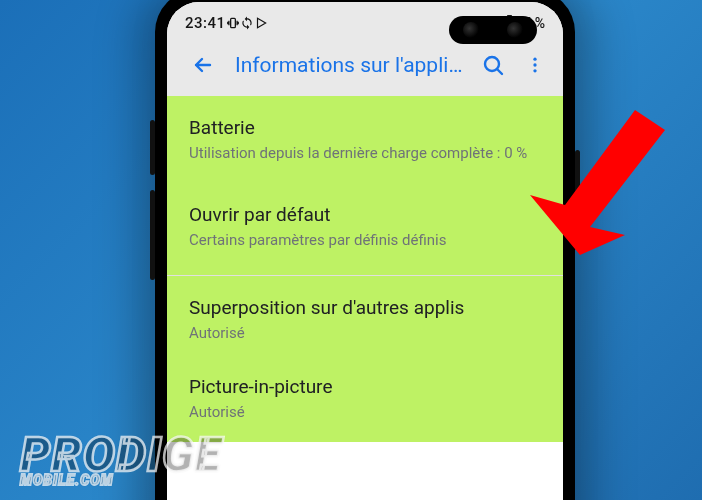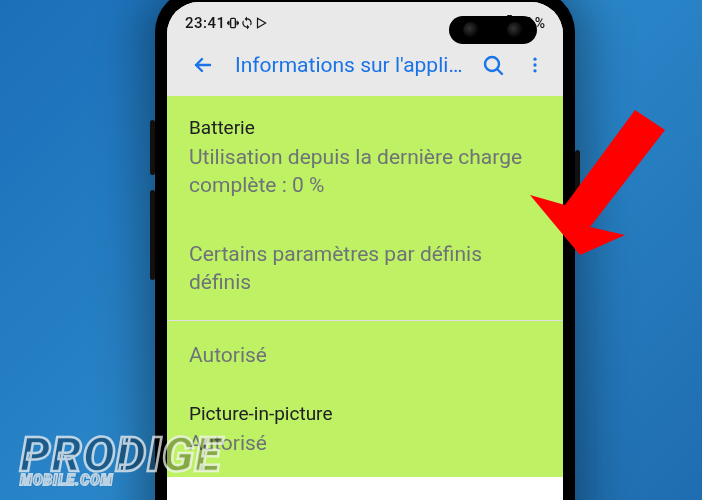--- a/index.html
+++ b/index.html
@@ -55,21 +55,21 @@
   .appbar .back { color:#1a73e8; padding:10px; display:flex; }
   .appbar .title {
     flex:1; color:#1a73e8; font-size:21px; font-weight:400;
     margin-left:10px; white-space:nowrap; overflow:hidden; text-overflow:ellipsis;
   }
   .appbar .action { color:#1a73e8; padding:10px; display:flex; }
 
   .content { background:#bef264; padding:0 0 0 0; }
   .list-item { padding:20px 22px 20px 22px; }
   .list-item .primary { font-size:19px; color:#202124; margin-bottom:4px; }
-  .list-item .secondary { font-size:21px; color:#6f7378; line-height:1.35; }
+  .list-item .secondary { font-size:15px; color:#6f7378; line-height:1.35; }
   .divider { height:1px; background:#e0e0e0; margin:4px 0 0 0; }
   .section-header { padding:22px 22px 4px 22px; color:#1a73e8; font-size:13.5px; font-weight:600; letter-spacing:.8px; }
 
   
   .arrow {
     position:absolute; left:470px; top:85px;
     width:220px; height:220px;
   }
 
   
@@ -162,27 +162,29 @@
     </div>
 
     <div class="content">
 
       <div class="list-item">
         <div class="primary">Batterie</div>
         <div class="secondary">Utilisation depuis la dernière charge complète : 0 %</div>
       </div>
 
       <div class="list-item">
+        <div class="primary">Ouvrir par défaut</div>
         <div class="secondary">Certains paramètres par définis définis</div>
       </div>
 
       <div class="divider"></div>
 
 
       <div class="list-item">
+        <div class="primary">Superposition sur d'autres applis</div>
         <div class="secondary">Autorisé</div>
       </div>
 
       <div class="list-item" style="padding-top:12px">
         <div class="primary">Picture-in-picture</div>
         <div class="secondary">Autorisé</div>
       </div>
 
     </div>
 

